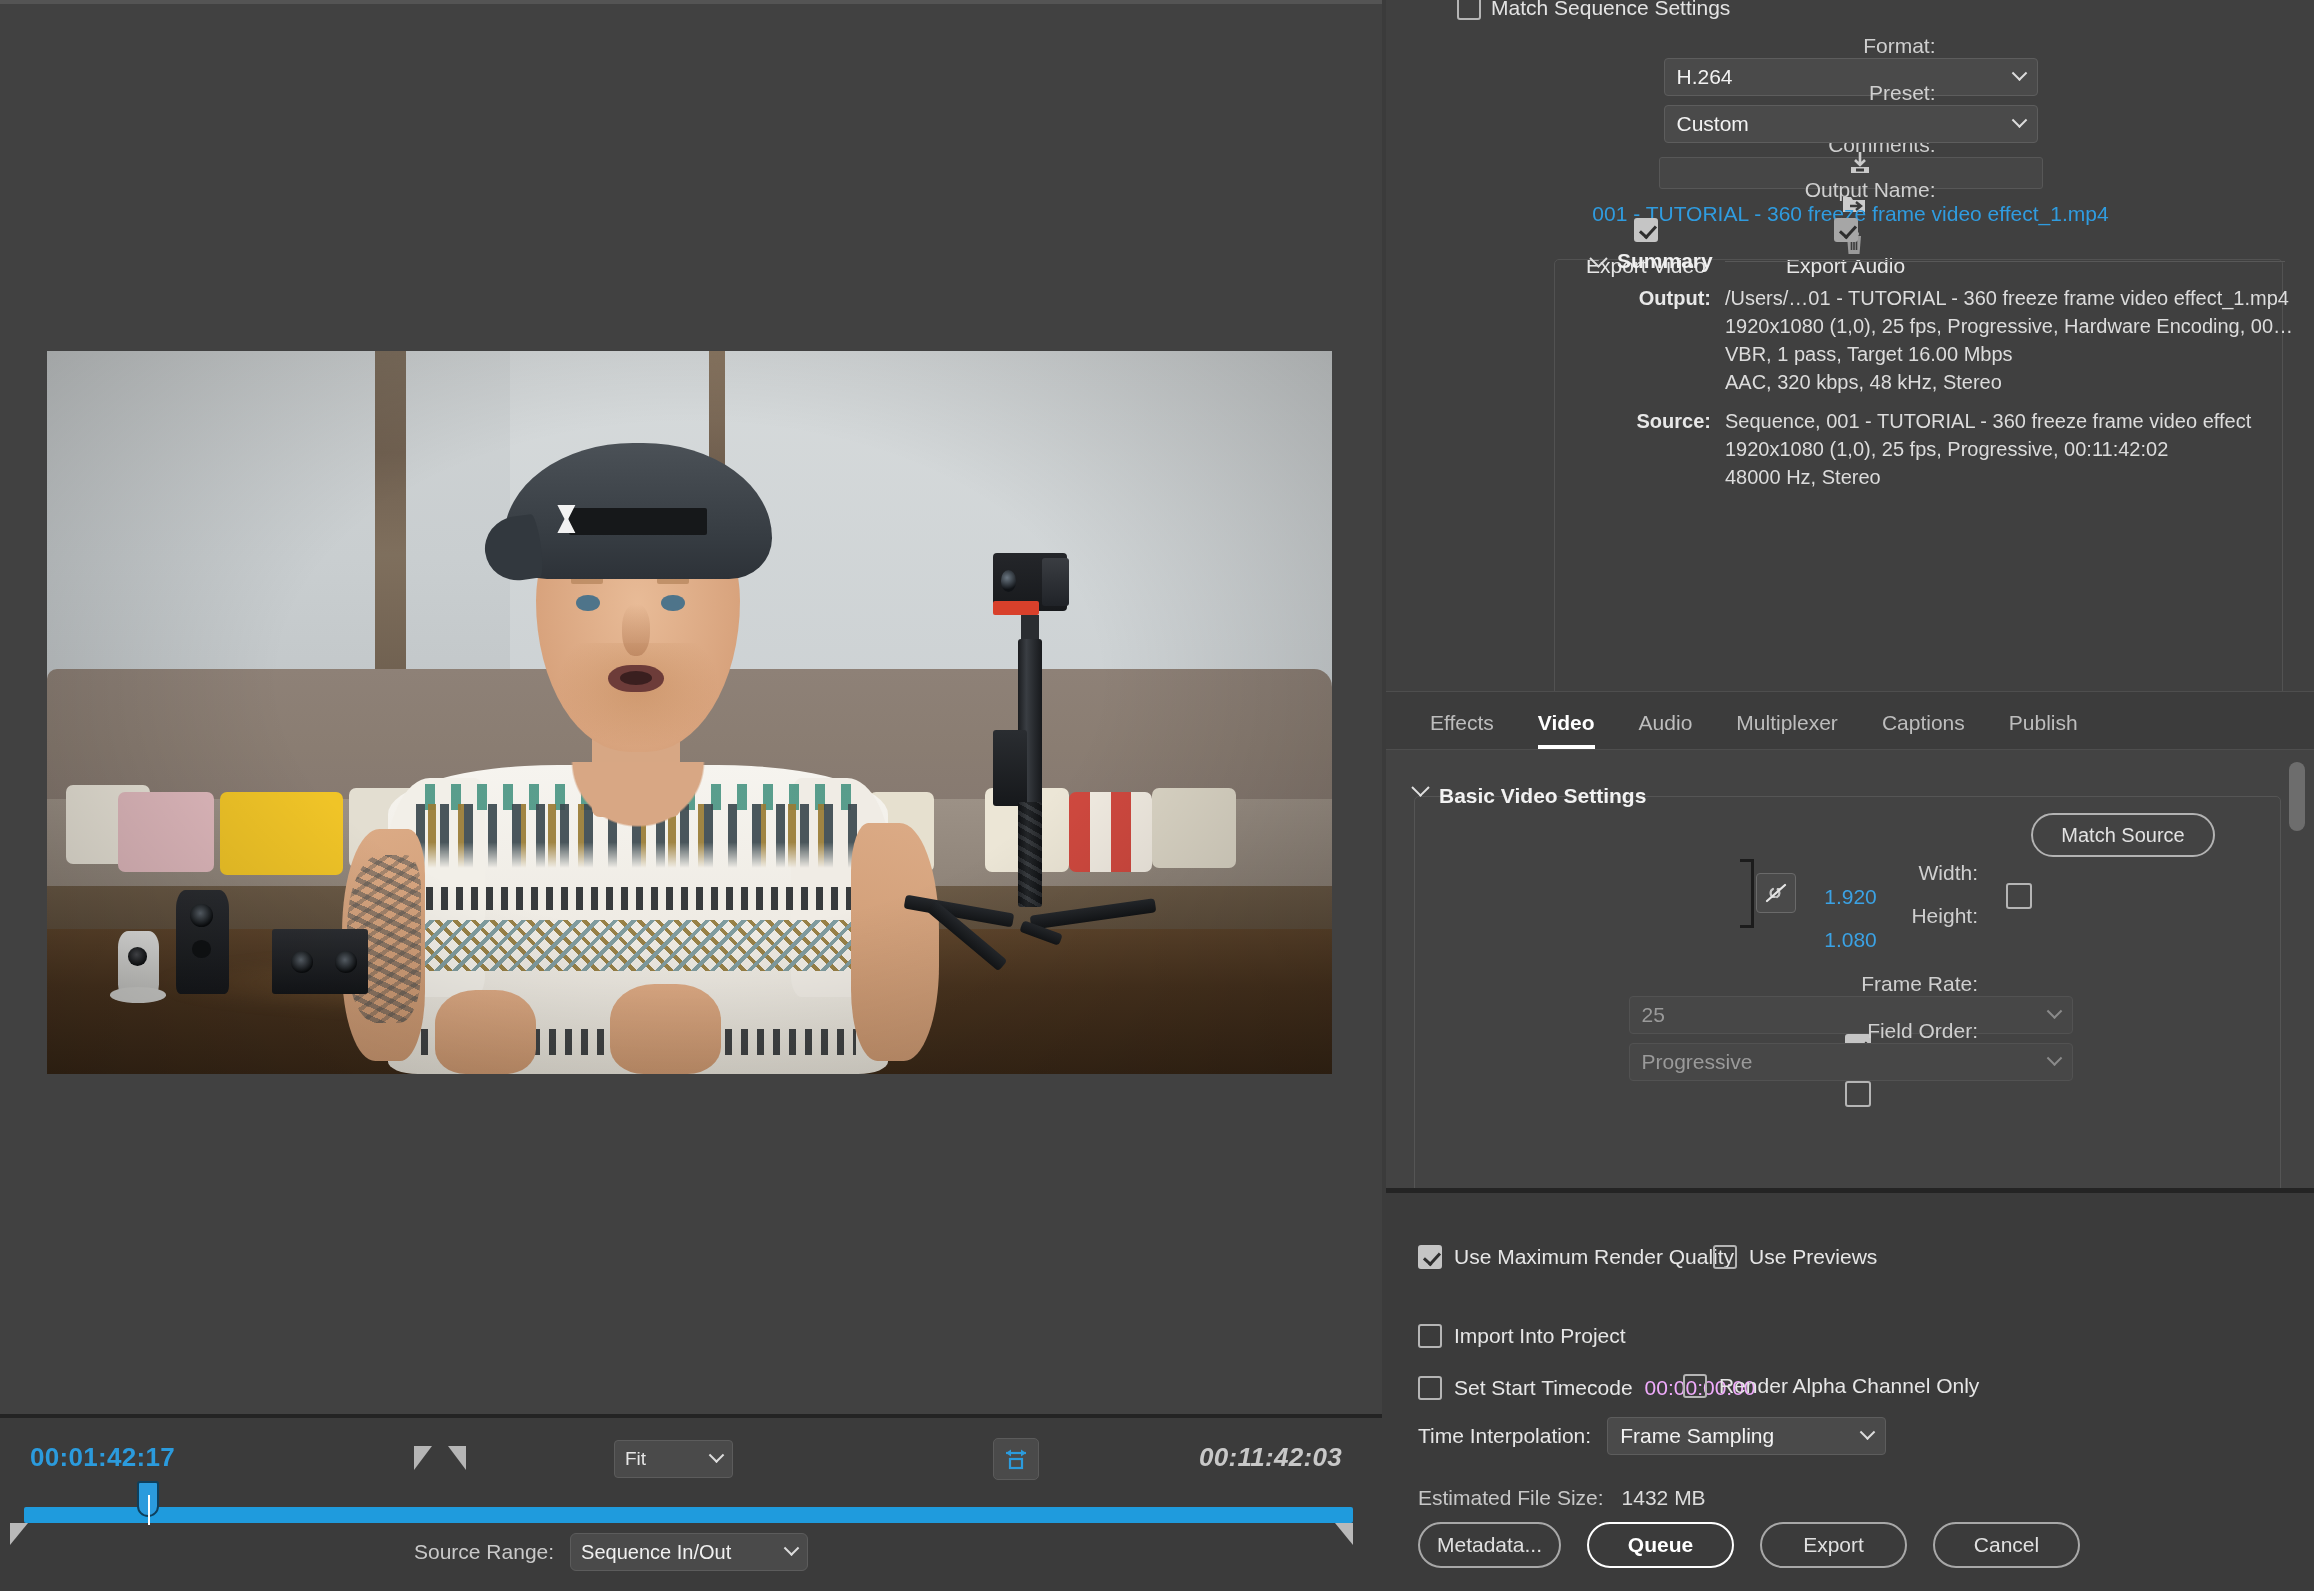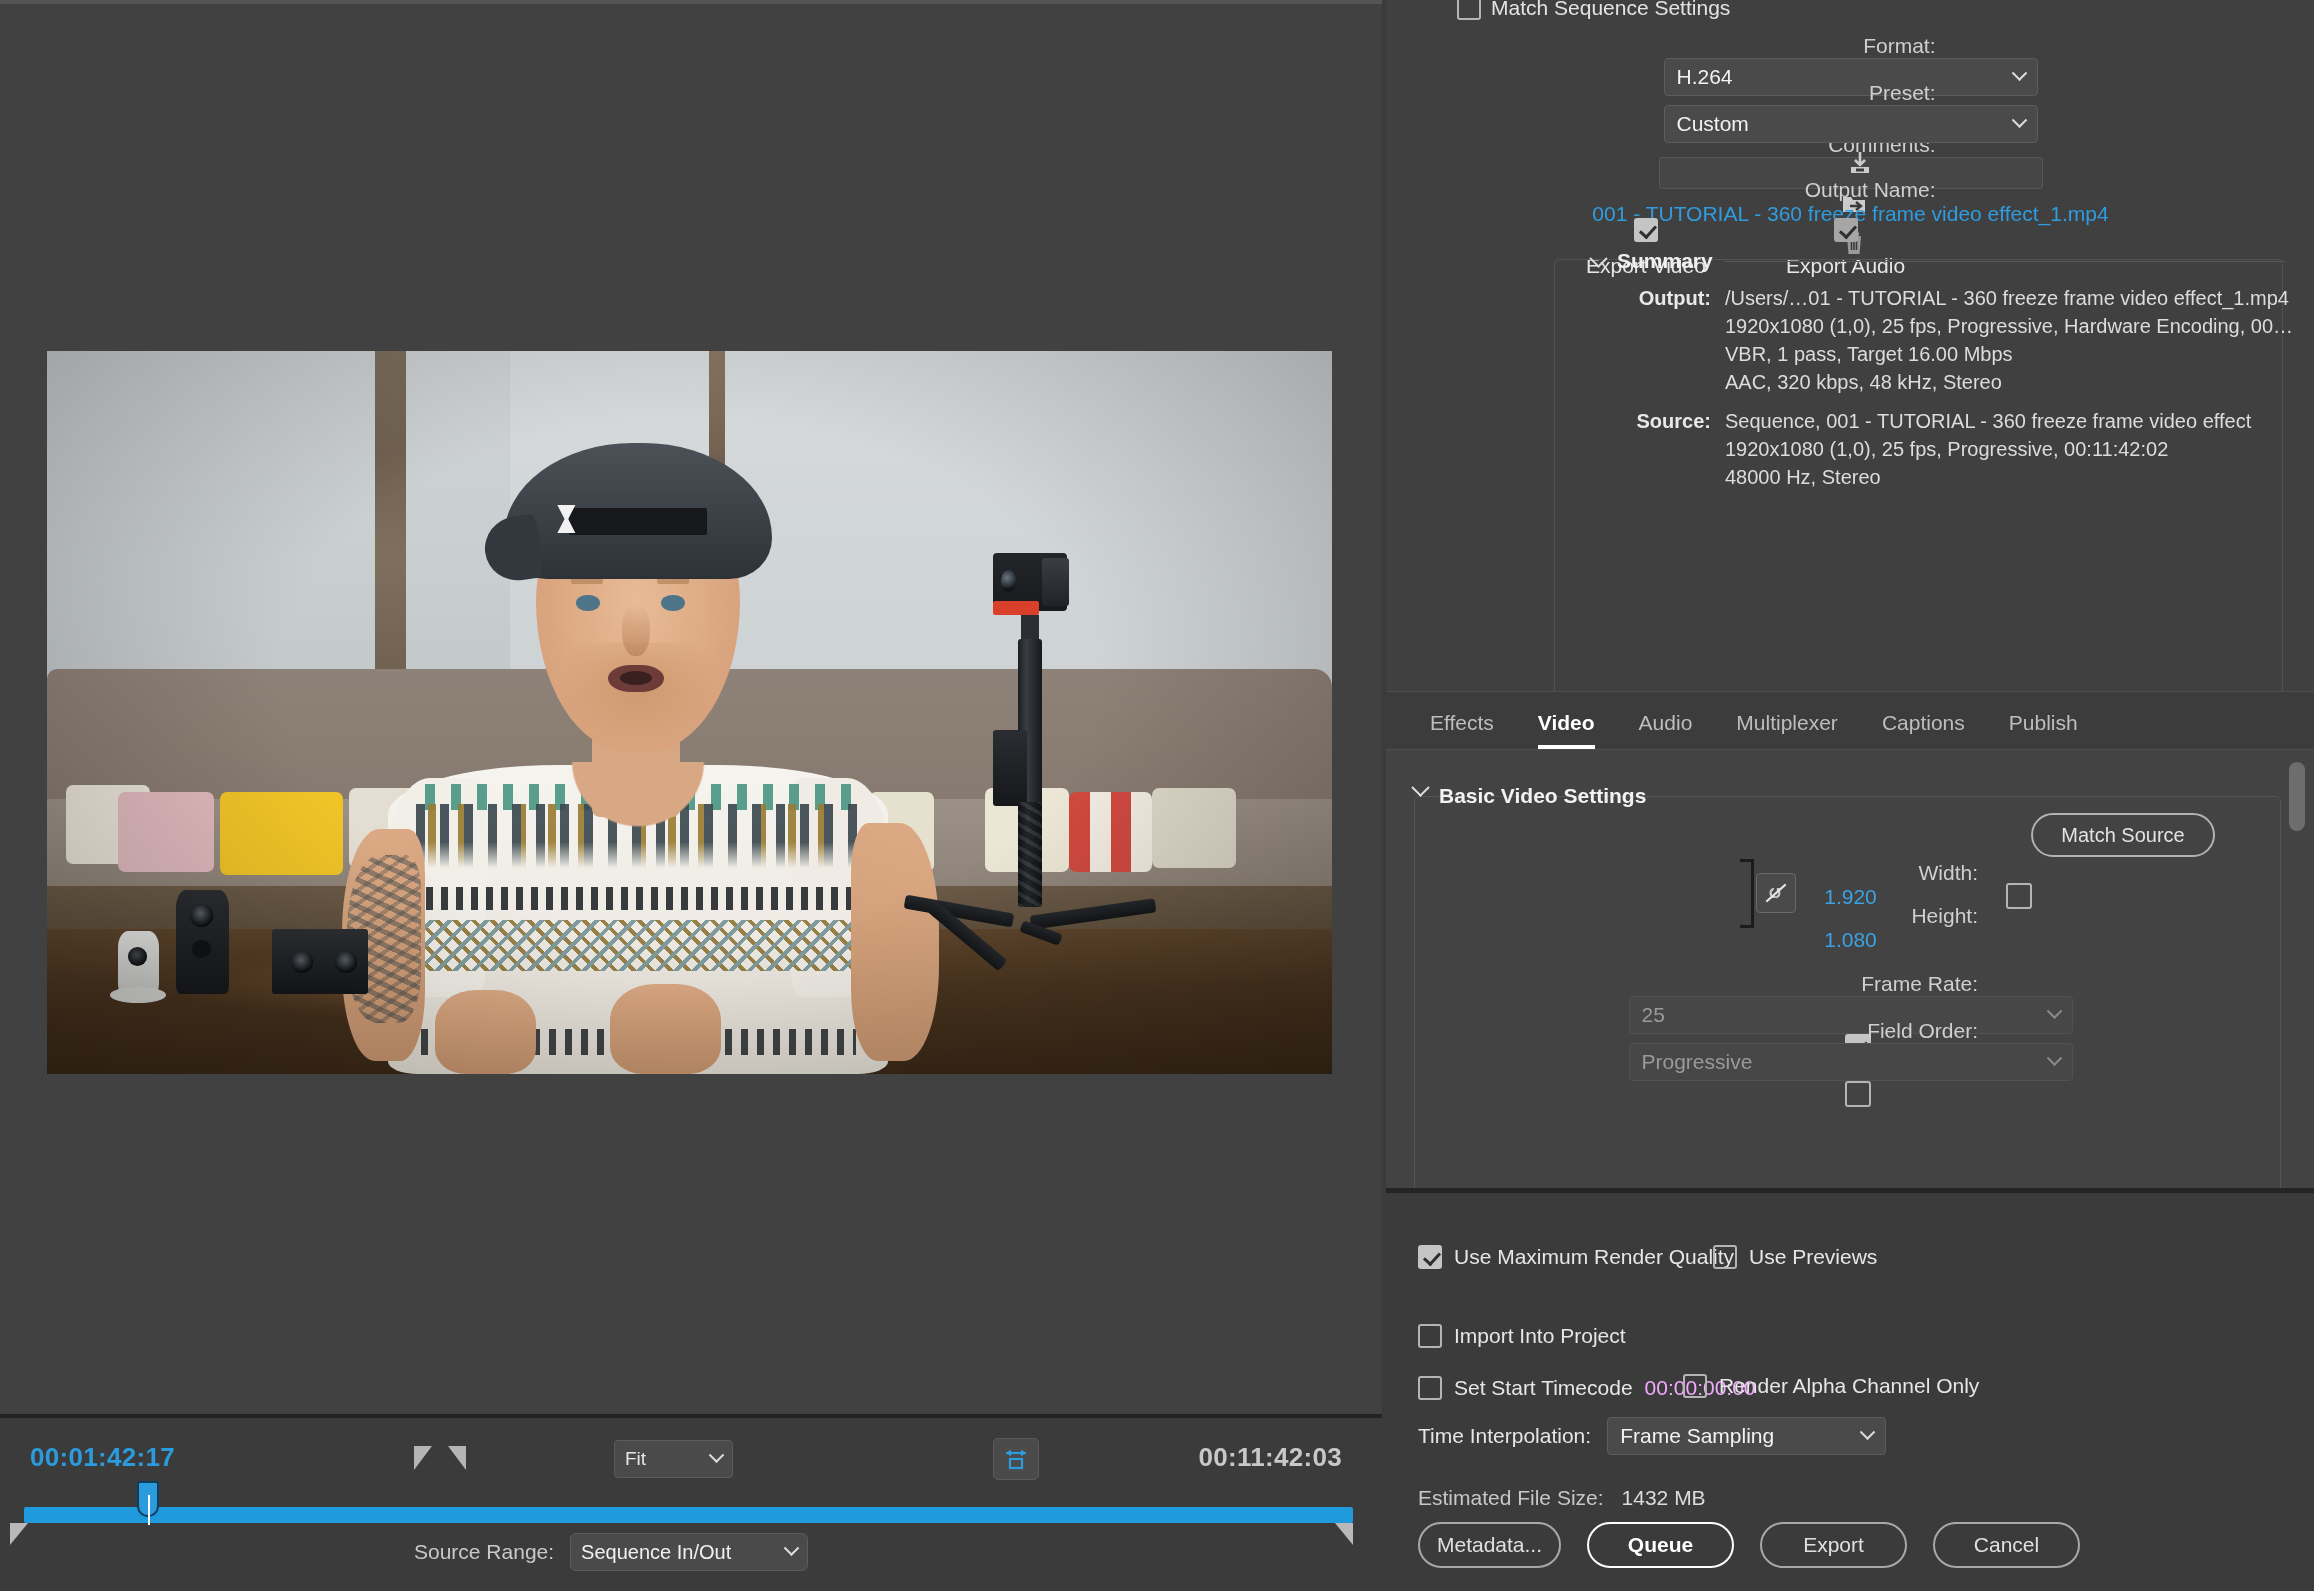--- a/index.html
+++ b/index.html
@@ -235,21 +235,21 @@
   .player-bar {
     position:absolute; left:0; top:1414px; width:1382px; height:178px;
     background:#3b3b3b; border-top: 4px solid #232323;
   }
   .timecode-cur {
     position:absolute; left:30px; top:24px; font-size:26px; font-weight:bold;
     color:#2b9bdd; letter-spacing:0.3px;
   }
   .timecode-dur {
     position:absolute; right:40px; top:24px; font-size:26px; font-weight:bold;
-    color:#c8c8c8; letter-spacing:0.3px;
+    color:#c8c8c8; letter-spacing:0.3px;font-style:italic;
   }
   .inout-marks { position:absolute; left:414px; top:28px; display:flex; gap:16px; }
   .mark-in, .mark-out { width:0; height:0; }
   .mark-in { border-left:18px solid #b5b5b5; border-bottom:24px solid transparent; }
   .mark-out { border-right:18px solid #b5b5b5; border-bottom:24px solid transparent; }
   .fit-select {
     position:absolute; left:614px; top:22px; width:119px; height:38px;
     background:#4a4a4a; border:1px solid #5c5c5c; border-radius:4px;
     color:#e6e6e6; font-size:19px; display:flex; align-items:center;
     padding: 0 10px; justify-content: space-between;

